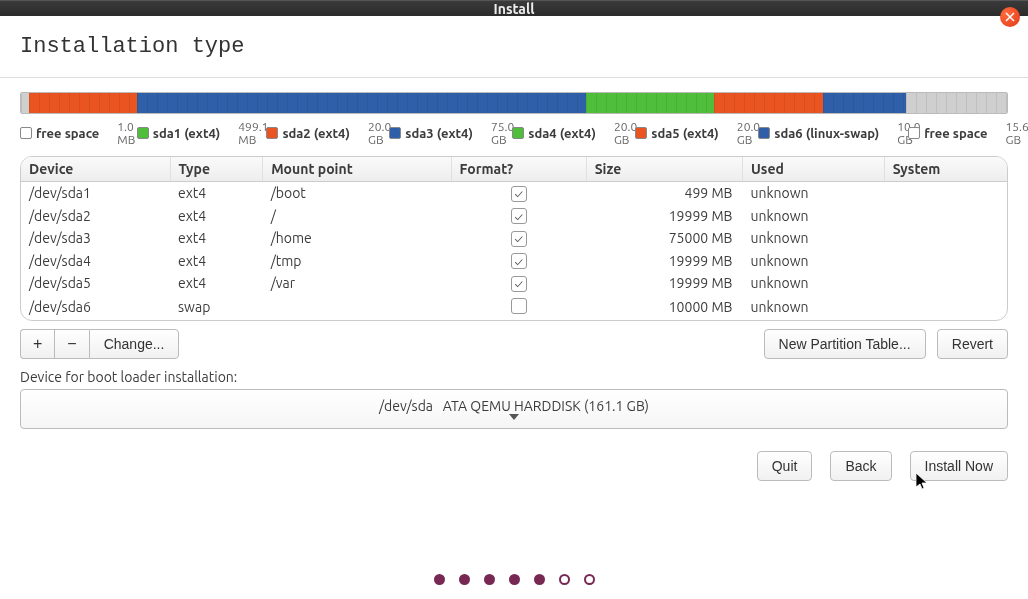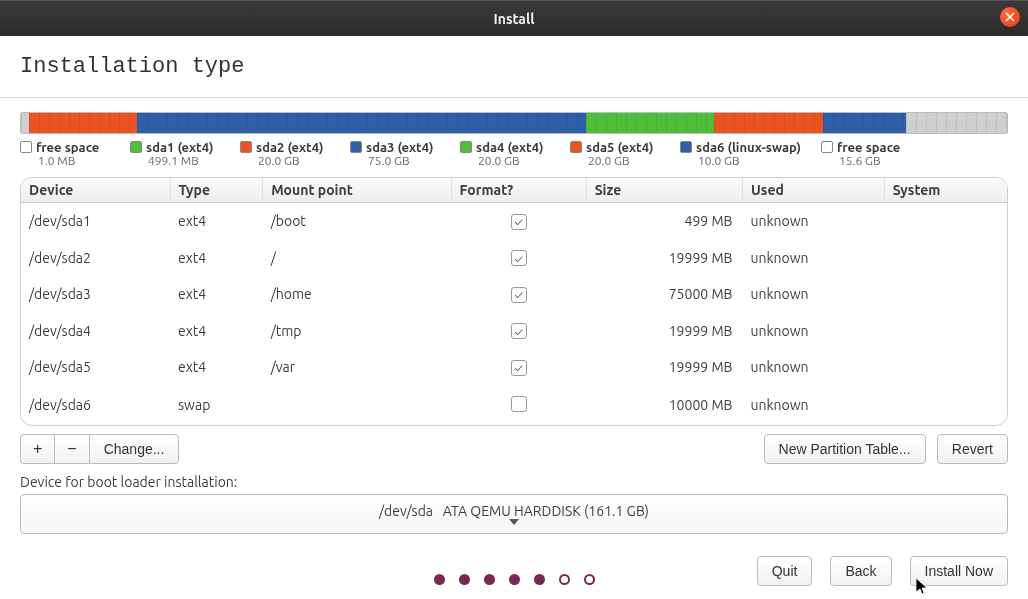--- a/index.html
+++ b/index.html
@@ -1,47 +1,47 @@
 <!DOCTYPE html>
 <html><head>
 <meta charset="utf-8">
 <style>
 * { box-sizing: border-box; margin: 0; padding: 0; }
 body { font-family: "Ubuntu", "Segoe UI", sans-serif; font-size: 14px; color: #3c3c3c; background: #fff; width: 1028px; height: 599px; overflow: hidden; position: relative; }
 
 
-.titlebar { background: #2d2d2d; background: linear-gradient(#3a3a3a,#2b2b2b); height: 36px; display: flex; align-items: center; justify-content: center; position: relative; border-top: 1px solid #555; }
+.titlebar { background: #2d2d2d; background: linear-gradient(#3a3a3a,#2b2b2b); height: 16px; display: flex; align-items: center; justify-content: center; position: relative; border-top: 1px solid #555; }
 .titlebar .title { color: #eee; font-weight: bold; font-size: 14px; }
 .titlebar .close { position: absolute; right: 8px; top: 6px; width: 20px; height: 20px; border-radius: 50%; background: radial-gradient(circle at 30% 30%, #ff6a3c, #e23b1a); display:flex; align-items:center; justify-content:center; color:#fff; font-size:10px; cursor:pointer; }
 
 .content { padding: 18px 20px 0 20px; }
 
 h1 { font-size: 22px; font-weight: 400; color: #333; margin-bottom: 18px; font-family: Liberation Mono, monospace; }
 
 hr.sep { border: none; border-top: 1px solid #ddd; margin: 0 -20px 14px -20px; }
 
 
 .partbar { display: flex; height: 22px; border: 1px solid #bbb; border-radius: 2px; overflow: hidden; }
 .seg { position: relative; }
 .seg::before { content:''; position:absolute; inset:0; background: repeating-linear-gradient(90deg, rgba(0,0,0,0.08) 0, rgba(0,0,0,0.08) 1px, transparent 1px, transparent 10px); }
 
 
 .legend { display:flex; gap: 20px; margin-top: 6px; flex-wrap: nowrap; }
-.legend-item { display:flex; flex-direction:column; min-width: 90px; }
+.legend-item { display:flex; flex-direction:row; min-width: 90px; }
 .legend-top { display:flex; align-items:center; gap:4px; }
 .swatch { width:12px; height:12px; border:1px solid #888; border-radius:2px; }
 .legend-label { font-weight: bold; font-size: 13px; white-space: nowrap; }
 .legend-sub { font-size: 12px; color: #666; margin-left: 18px; }
 
 
 .table-wrap { border: 1px solid #ccc; border-radius: 12px; margin-top: 10px; overflow: hidden; }
 table { width:100%; border-collapse: collapse; font-size: 14px; }
 thead th { background: linear-gradient(#fafafa,#ededed); text-align:left; padding: 4px 8px; font-weight: bold; border-bottom: 1px solid #ccc; border-right: 1px solid #e0e0e0; }
 thead th:last-child { border-right: none; }
-tbody td { padding: 10px 8px; }
+tbody td { padding: 3px 8px; }
 .chk { width:16px; height:16px; border:1px solid #999; border-radius:3px; display:inline-flex; align-items:center; justify-content:center; background:#fff; font-size:12px; color:#555; }
 .tdr { text-align: right; padding-right: 10px; }
 
 
 .actions1 { display:flex; justify-content: space-between; margin-top: 8px; }
 .btngroup { display: inline-flex; }
 .btn { background: linear-gradient(#fff,#f1f1f1); border:1px solid #bbb; border-radius:4px; padding:6px 14px; font-size:14px; color:#333; cursor:pointer; }
 .btn + .btn { margin-left: 8px; }
 .btngroup .btn { border-radius:0; margin:0; border-right:none; }
 .btngroup .btn:first-child { border-top-left-radius:4px; border-bottom-left-radius:4px; }

